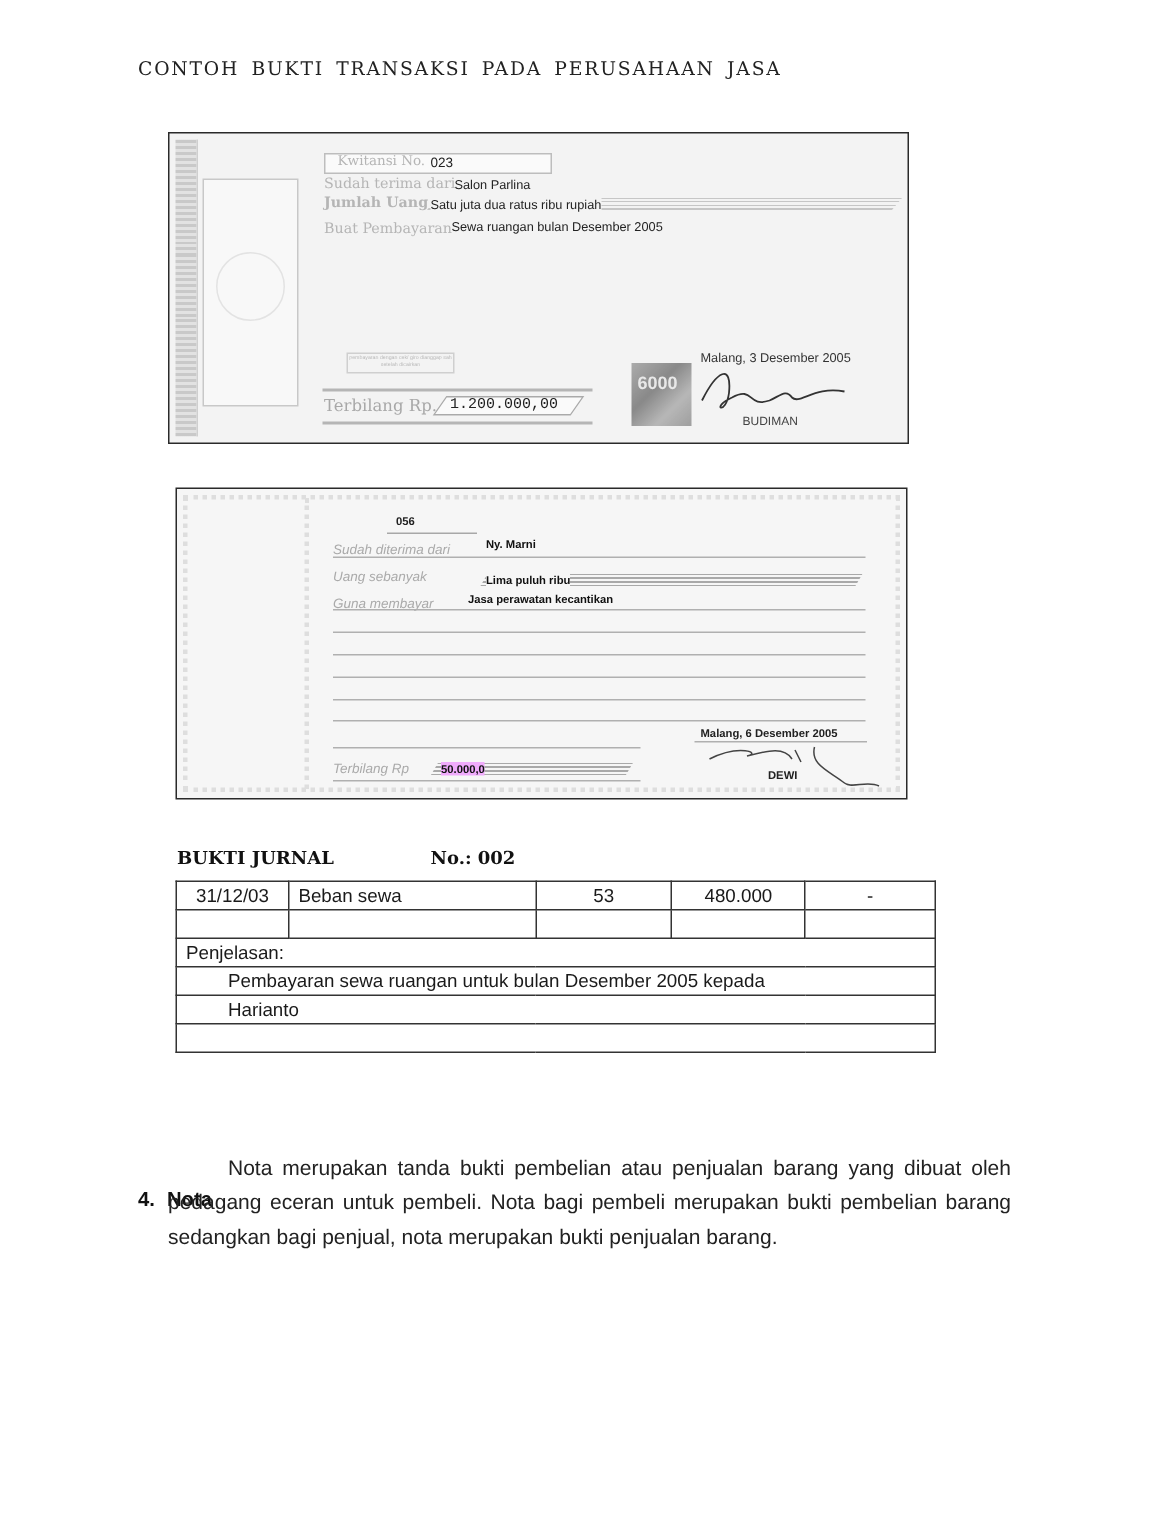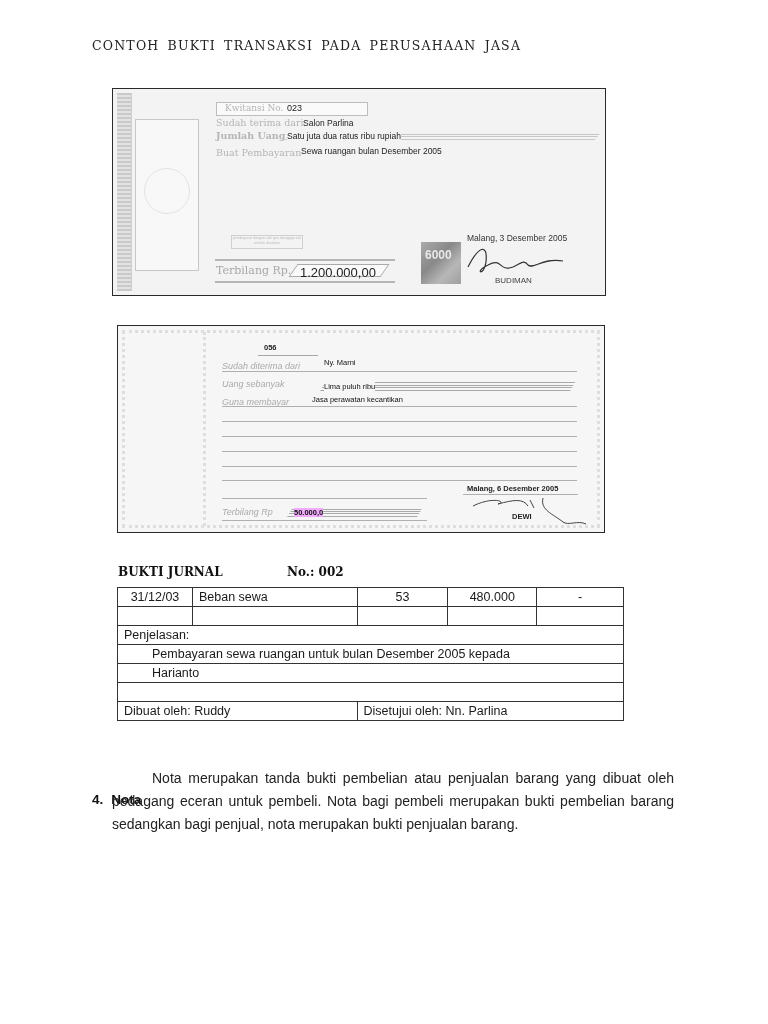--- a/index.html
+++ b/index.html
@@ -49,21 +49,21 @@
   .r1-stamp-note {
     position: absolute; left: 118px; top: 146px; width: 70px; height: 12px;
     border: 1px solid #cfcfcf; font-size: 3.5px; color: #bbb; text-align: center; line-height: 5px;
   }
   .r1-rule { position: absolute; left: 102px; width: 180px; height: 2px; background: #b5b5b5; }
   .r1-terbilang { position: absolute; left: 103px; top: 175px; font-family: "DejaVu Serif", serif; font-size: 11px; color: #a8a8a8; }
   .r1-amount-box {
     position: absolute; left: 180px; top: 175px; width: 90px; height: 11px;
     border: 1px solid #aaa; transform: skewX(-35deg); background: #fafafa;
   }
-  .r1-amount { position: absolute; left: 187px; top: 176px; font-size: 13px; color: #222; }
+  .r1-amount { position: absolute; left: 187px; top: 176px; font-size: 10px; color: #222; font-family: Liberation Mono, monospace; }
   .r1-place { position: absolute; left: 354px; top: 144px; font-size: 8.5px; color: #333; }
   .r1-meterai {
     position: absolute; left: 308px; top: 153px; width: 40px; height: 42px;
     background: linear-gradient(135deg, #9a9a9a, #6f6f6f 40%, #a9a9a9 70%, #8a8a8a);
     opacity: 0.8;
   }
   .r1-meterai-val {
     position: absolute; left: 4px; top: 6px; font-size: 12px; font-weight: bold; color: #e6e6e6;
   }
   .r1-sign { position: absolute; left: 345px; top: 148px; }
@@ -78,21 +78,21 @@
     position: absolute; left: 4px; top: 4px; right: 4px; bottom: 4px;
     border: 3px dotted #dedede;
   }
   .r2-stub-line {
     position: absolute; left: 85px; top: 6px; bottom: 6px; width: 4px;
     border-left: 3px dotted #dedede;
   }
   .r2-number { position: absolute; left: 146px; top: 17px; font-size: 7.5px; font-weight: bold; color: #222; }
   .r2-number-line { position: absolute; left: 140px; top: 29px; width: 60px; height: 1px; background: #a8a8a8; }
   .r2-label { position: absolute; left: 104px; font-size: 9px; font-style: italic; color: #aaa; }
-  .r2-value { position: absolute; font-size: 7.5px; font-weight: normal; color: #111; }
+  .r2-value { position: absolute; font-size: 7.5px; font-weight: bold; color: #111; }
   .r2-line { position: absolute; left: 104px; height: 1px; background: #b0b0b0; }
   .r2-hatch {
     position: absolute; height: 10px;
     background: repeating-linear-gradient(0deg, #a9a9a9 0 1px, transparent 1px 2.5px);
     transform: skewX(-30deg);
   }
   .r2-place { position: absolute; left: 349px; top: 158px; font-size: 7.5px; font-weight: bold; color: #222; }
   .r2-signer { position: absolute; left: 394px; top: 186px; font-size: 7.5px; font-weight: bold; color: #222; }
   .r2-terbilang { position: absolute; left: 104px; top: 181px; font-size: 9px; font-style: italic; color: #aaa; }
   .r2-amount { position: absolute; left: 176px; top: 182px; font-size: 7.5px; font-weight: bold; color: #111; }
@@ -235,23 +235,19 @@
   </tr>
   <tr>
     <td colspan="5" class="indent">Pembayaran sewa ruangan untuk bulan Desember 2005 kepada</td>
   </tr>
   <tr>
     <td colspan="5" class="indent">Harianto</td>
   </tr>
   <tr>
     <td colspan="5"></td>
   </tr>
-  <tr>
-    <td colspan="2">Dibuat oleh: Ruddy</td>
-    <td colspan="3">Disetujui oleh: Nn. Parlina</td>
-  </tr>
 </tbody>
   </table>
 
 <div class="nota-heading">
   <span class="num">4.</span><span>Nota</span>
 </div>
 <div class="nota-paragraph">Nota merupakan tanda bukti pembelian atau penjualan barang yang dibuat oleh pedagang eceran untuk pembeli. Nota bagi pembeli merupakan bukti pembelian barang sedangkan bagi penjual, nota merupakan bukti penjualan barang.</div>
 
 </body></html>

